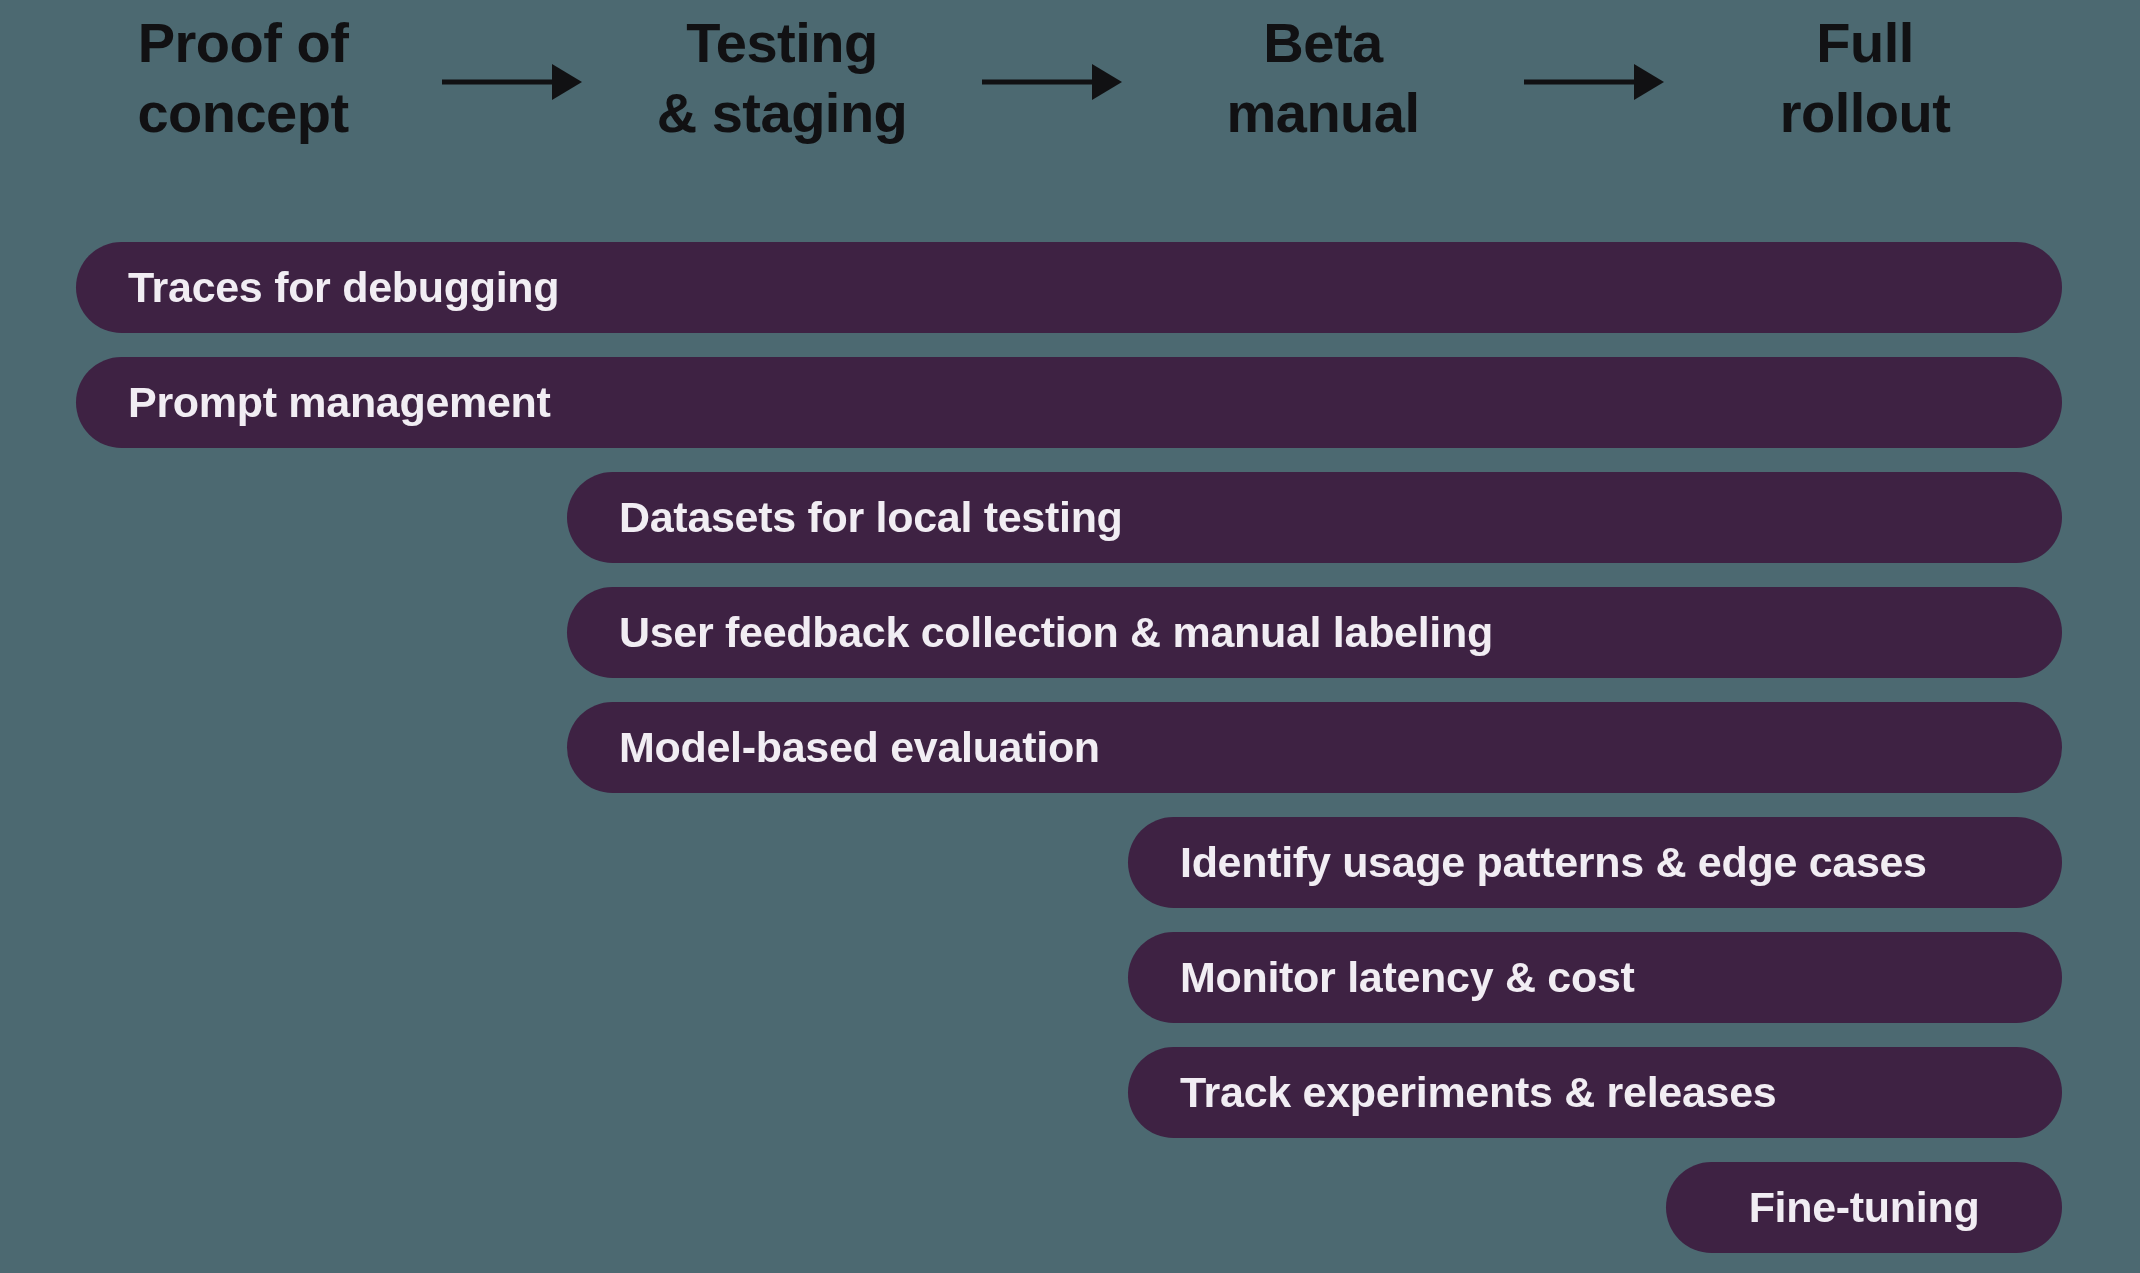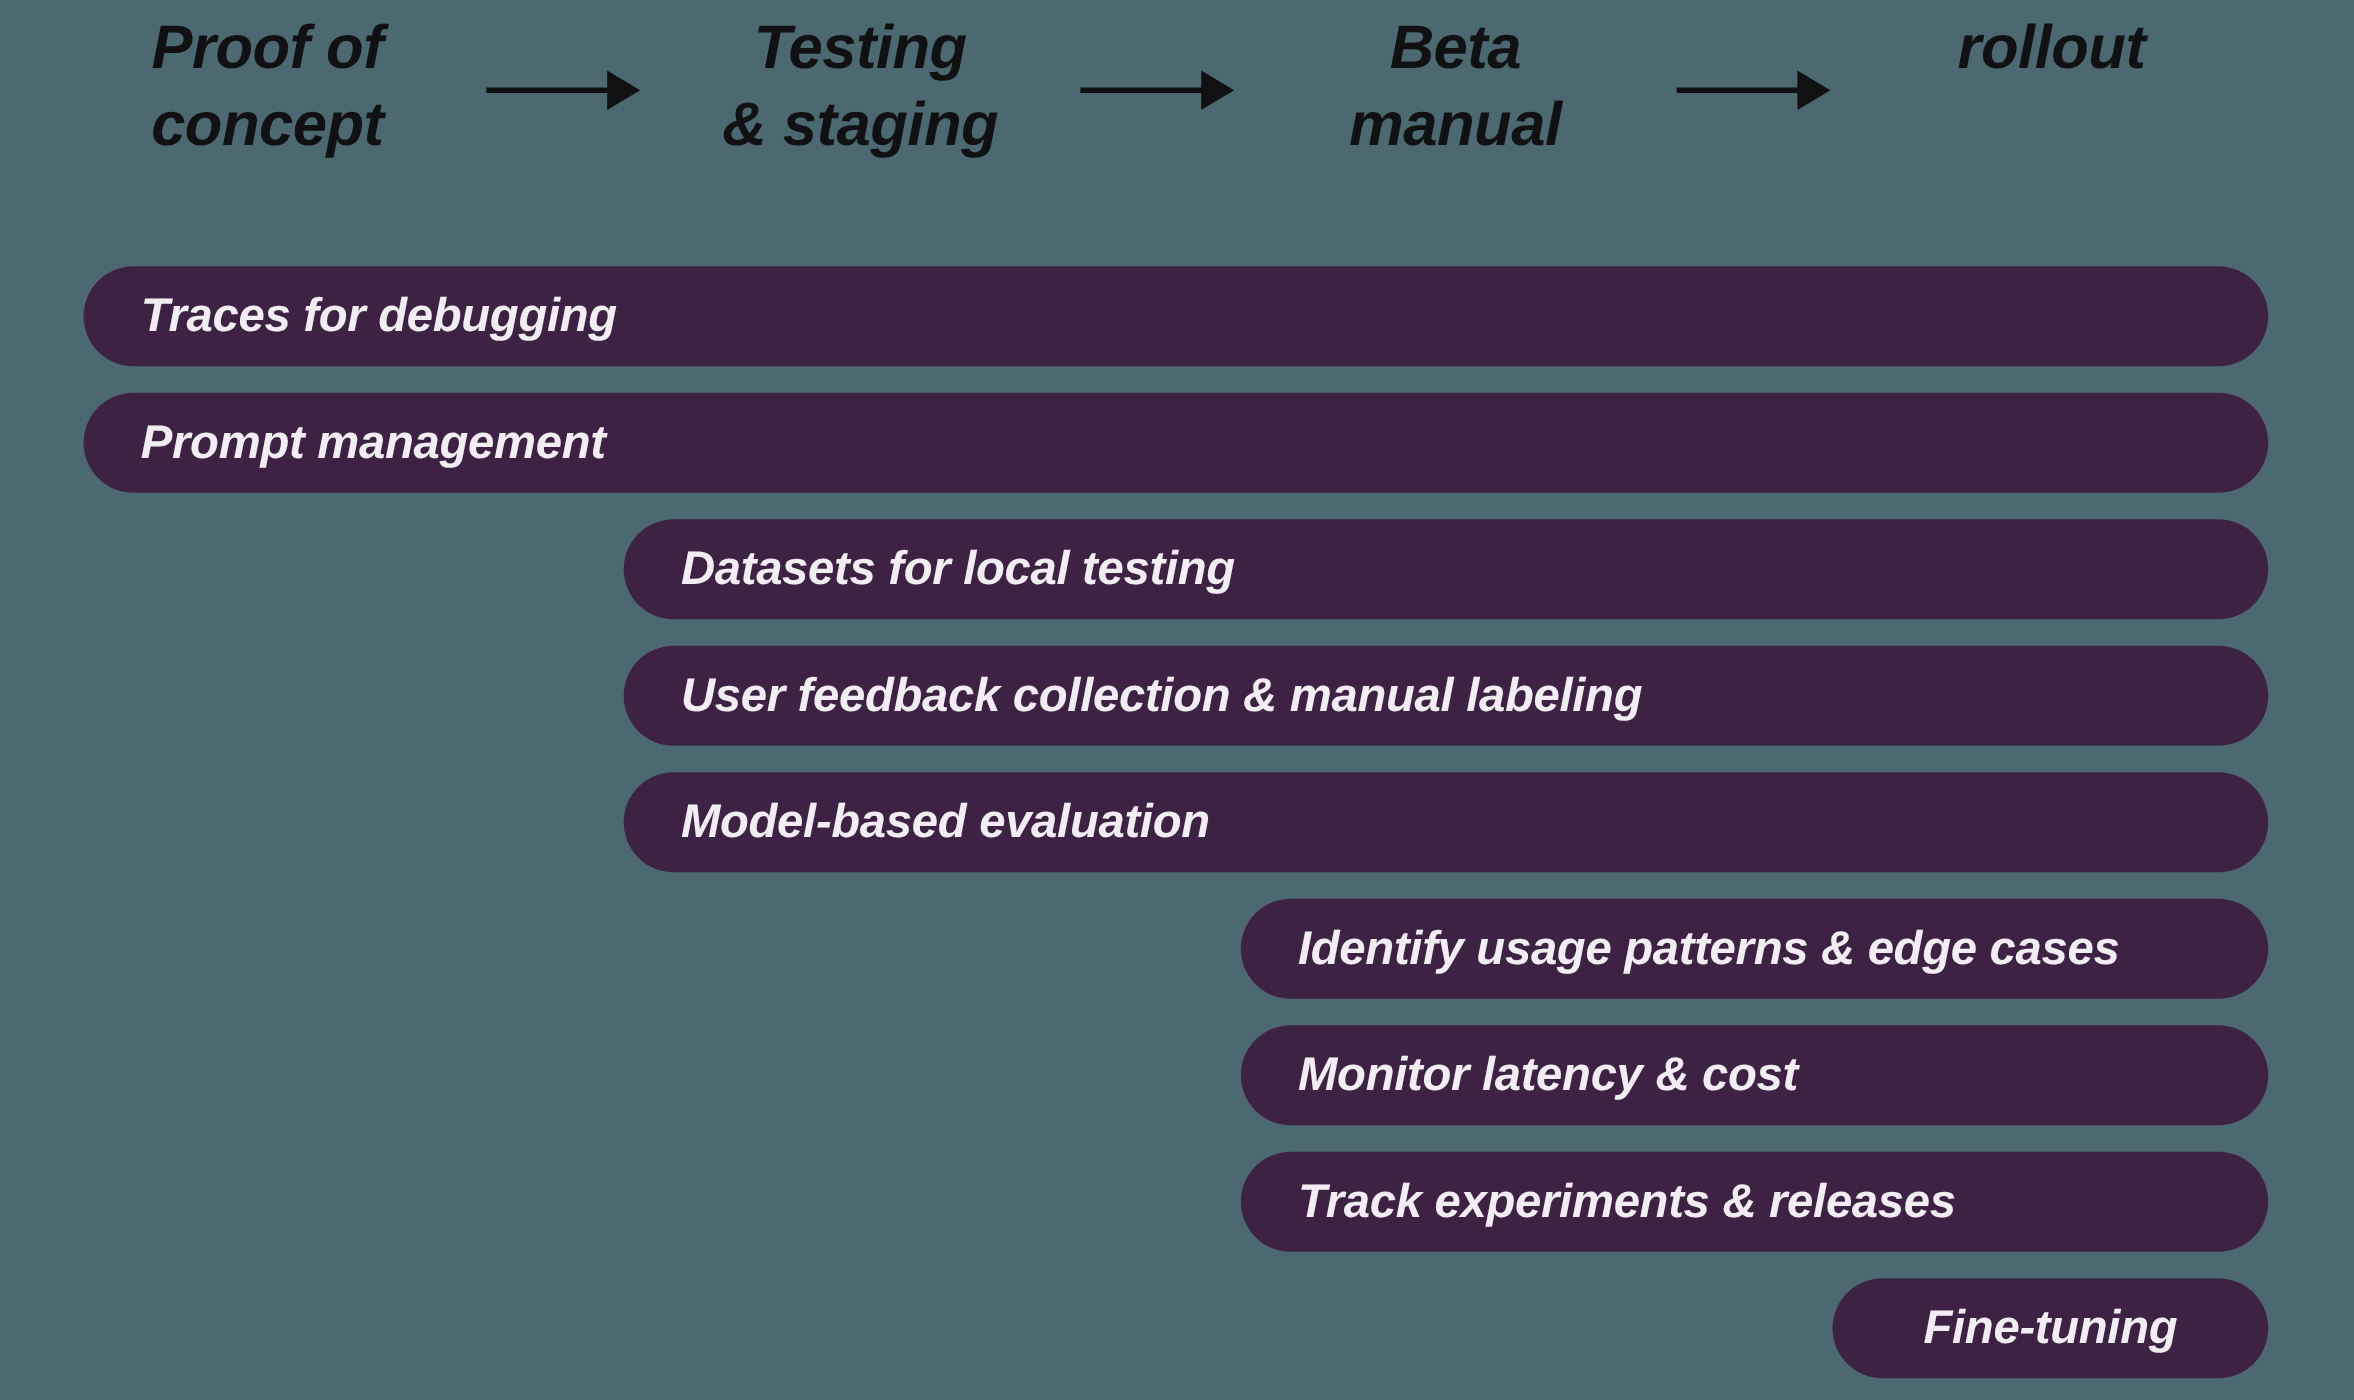--- a/index.html
+++ b/index.html
@@ -4,21 +4,20 @@
 <style>
   html, body { margin: 0; padding: 0; }
   body { font-family: "Liberation Sans", sans-serif; }
 
   .canvas {
     position: relative;
     width: 2140px;
     height: 1273px;
     background: #4C6971;
     overflow: hidden;
-    font-style: italic;
   }
 
   
   .stage {
     position: absolute;
     top: 8px;
     width: 400px;
     text-align: center;
     font-size: 56px;
     font-weight: 700;
@@ -79,20 +78,21 @@
   </div>
   <div class="stage stage-2">
     <div>Testing</div>
     <div>&amp; staging</div>
   </div>
   <div class="stage stage-3">
     <div>Beta</div>
     <div>manual</div>
   </div>
   <div class="stage stage-4">
+    <div>Full</div>
     <div>rollout</div>
   </div>
 
   <svg class="arrow arrow-1" viewBox="0 0 140 44">
     <line x1="0" y1="22" x2="114" y2="22" stroke="#111113" stroke-width="5"></line>
     <polygon points="110,4 140,22 110,40" fill="#111113"></polygon>
   </svg>
   <svg class="arrow arrow-2" viewBox="0 0 140 44">
     <line x1="0" y1="22" x2="114" y2="22" stroke="#111113" stroke-width="5"></line>
     <polygon points="110,4 140,22 110,40" fill="#111113"></polygon>

